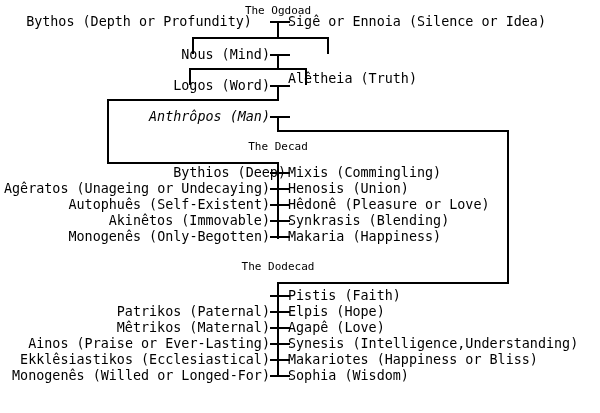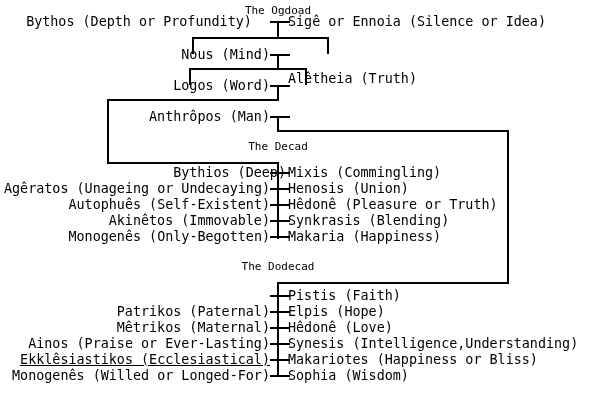--- a/index.html
+++ b/index.html
@@ -45,21 +45,21 @@
   <div class="row right" style="left:288px;top:15px;width:310px;">Sigê or Ennoia (Silence or Idea)</div>
   <div class="h" style="left:270px;top:21px;width:20px;"></div>
 
   <div class="row left" style="left:8px;top:48px;width:262px;">Nous (Mind)</div>
   <div class="row right" style="left:288px;top:48px;width:310px;margin-top:24px;">Alêtheia (Truth)</div>
   <div class="h" style="left:270px;top:54px;width:20px;"></div>
 
   <div class="row left" style="left:8px;top:79px;width:262px;">Logos (Word)</div>
   <div class="h" style="left:270px;top:85px;width:20px;"></div>
 
-  <div class="row left" style="left:8px;top:110px;width:262px;">Anthrôpos (Man)</div>
+  <div class="row left" style="left:8px;top:110px;width:262px;font-style:italic;">Anthrôpos (Man)</div>
   <div class="h" style="left:270px;top:116px;width:20px;"></div>
 
   <div class="v" style="left:277px;top:21px;height:17px;"></div>
   <div class="h" style="left:192px;top:37px;width:137px;"></div>
   <div class="v" style="left:192px;top:37px;height:17px;"></div>
   <div class="v" style="left:327px;top:37px;height:17px;"></div>
 
   <div class="v" style="left:277px;top:54px;height:15px;"></div>
   <div class="h" style="left:189px;top:68px;width:118px;"></div>
   <div class="v" style="left:189px;top:68px;height:17px;"></div>
@@ -82,21 +82,21 @@
 
   <div class="row left" style="left:24px;top:166px;width:262px;">Bythios (Deep)</div>
   <div class="row right" style="left:288px;top:166px;width:310px;">Mixis (Commingling)</div>
   <div class="h" style="left:270px;top:172px;width:20px;"></div>
 
   <div class="row left" style="left:4px;top:182px;width:266px;">Agêratos (Unageing or Undecaying)</div>
   <div class="row right" style="left:288px;top:182px;width:310px;">Henosis (Union)</div>
   <div class="h" style="left:270px;top:188px;width:20px;"></div>
 
   <div class="row left" style="left:8px;top:198px;width:262px;">Autophuês (Self-Existent)</div>
-  <div class="row right" style="left:288px;top:198px;width:310px;">Hêdonê (Pleasure or Truth)</div>
+  <div class="row right" style="left:288px;top:198px;width:310px;">Hêdonê (Pleasure or Love)</div>
   <div class="h" style="left:270px;top:204px;width:20px;"></div>
 
   <div class="row left" style="left:8px;top:214px;width:262px;">Akinêtos (Immovable)</div>
   <div class="row right" style="left:288px;top:214px;width:310px;">Synkrasis (Blending)</div>
   <div class="h" style="left:270px;top:220px;width:20px;"></div>
 
   <div class="row left" style="left:8px;top:230px;width:262px;">Monogenês (Only-Begotten)</div>
   <div class="row right" style="left:288px;top:230px;width:310px;">Makaria (Happiness)</div>
   <div class="h" style="left:270px;top:236px;width:20px;"></div>
 
@@ -105,28 +105,28 @@
   <div class="v" style="left:277px;top:282px;height:95px;"></div>
 
   <div class="row right" style="left:288px;top:289px;width:310px;">Pistis (Faith)</div>
   <div class="h" style="left:270px;top:295px;width:20px;"></div>
 
   <div class="row left" style="left:6px;top:305px;width:264px;">Patrikos (Paternal)</div>
   <div class="row right" style="left:288px;top:305px;width:310px;">Elpis (Hope)</div>
   <div class="h" style="left:270px;top:311px;width:20px;"></div>
 
   <div class="row left" style="left:6px;top:321px;width:264px;">Mêtrikos (Maternal)</div>
-  <div class="row right" style="left:288px;top:321px;width:310px;">Hêdonê (Love)</div>
+  <div class="row right" style="left:288px;top:321px;width:310px;">Agapê (Love)</div>
   <div class="h" style="left:270px;top:327px;width:20px;"></div>
 
   <div class="row left" style="left:6px;top:337px;width:264px;">Ainos (Praise or Ever-Lasting)</div>
   <div class="row right" style="left:288px;top:337px;width:310px;">Synesis (Intelligence,Understanding)</div>
   <div class="h" style="left:270px;top:343px;width:20px;"></div>
 
-  <div class="row left" style="left:6px;top:353px;width:264px;text-decoration:underline;">Ekklêsiastikos (Ecclesiastical)</div>
+  <div class="row left" style="left:6px;top:353px;width:264px;">Ekklêsiastikos (Ecclesiastical)</div>
   <div class="row right" style="left:288px;top:353px;width:310px;">Makariotes (Happiness or Bliss)</div>
   <div class="h" style="left:270px;top:359px;width:20px;"></div>
 
   <div class="row left" style="left:6px;top:369px;width:264px;">Monogenês (Willed or Longed-For)</div>
   <div class="row right" style="left:288px;top:369px;width:310px;">Sophia (Wisdom)</div>
   <div class="h" style="left:270px;top:375px;width:20px;"></div>
 
 </div>
 
 </body></html>

